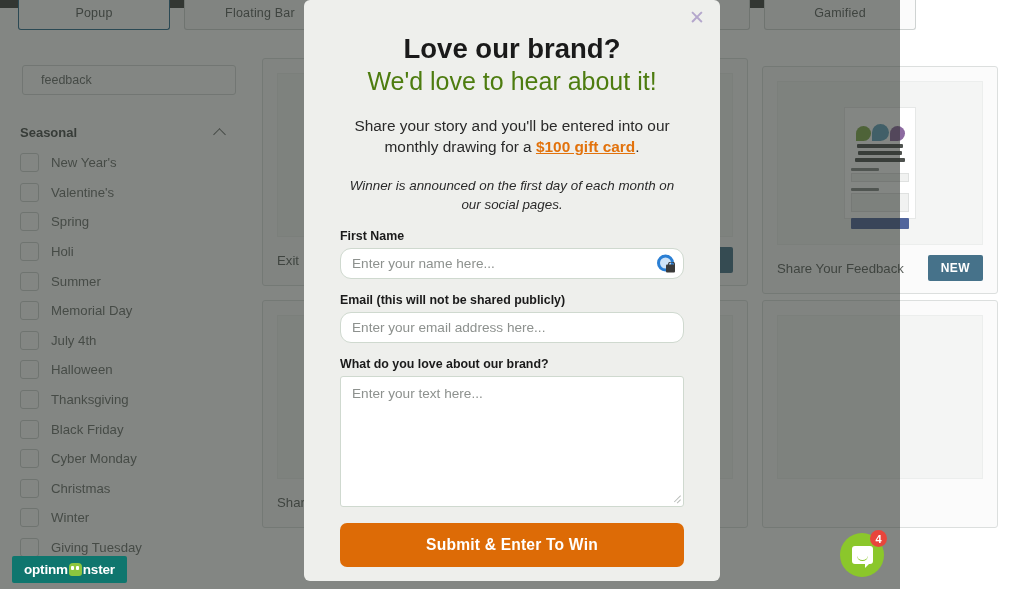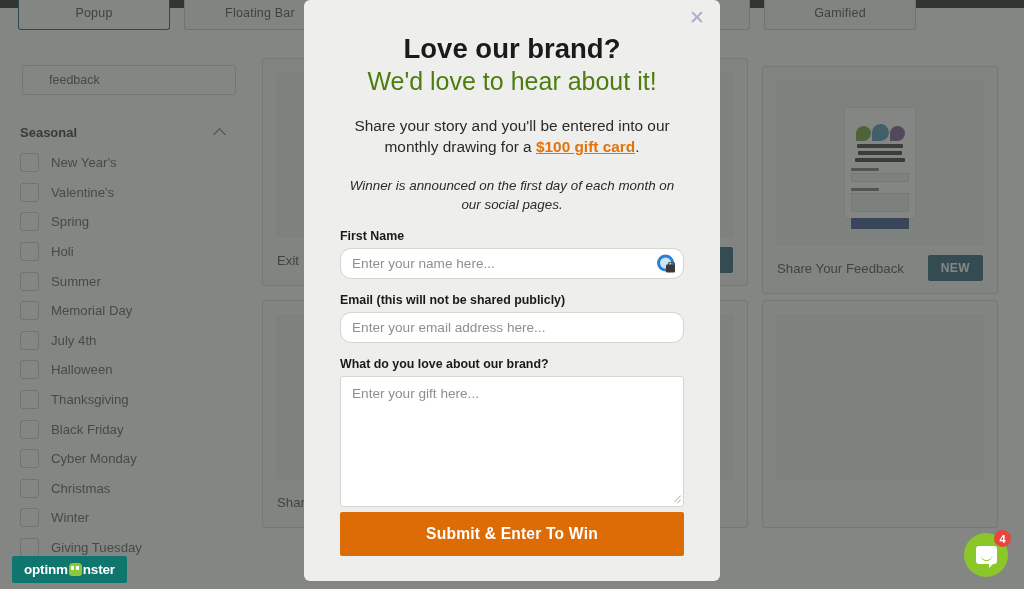--- a/index.html
+++ b/index.html
@@ -1,21 +1,21 @@
 <!DOCTYPE html>
 <html><head>
 <meta charset="utf-8">
 <style>
   * { box-sizing: border-box; margin: 0; padding: 0; }
   html, body {
     width: 1024px; height: 589px;
     font-family: "Liberation Sans", sans-serif;
     overflow: hidden; background: #fff;
   }
-  #root { position: relative; width: 1024px; height: 589px; }
+  #root { position: relative; width: 900px; height: 589px; }
 
   
   .bg-app { position: absolute; inset: 0; background: #ffffff; }
 
   .topbar {
     position: absolute; top: 0; left: 0; right: 0; height: 8px;
     background: #3f423f;
   }
   .tabstrip {
     position: absolute; top: 0; left: 0; right: 0; height: 34px;
@@ -29,21 +29,21 @@
     display: flex; align-items: center; justify-content: center;
     font-size: 12.5px; color: #5c615e; letter-spacing: .2px;
     position: relative; top: -4px;
   }
   .tab.selected { border-color: #2f6e8f; border-width: 1.6px; background: #fff; }
 
   .searchbox {
     position: absolute; left: 22px; top: 65px;
     width: 214px; height: 30px;
     border: 1px solid #d6d9d8; border-radius: 3px; background: #fff;
-    display: flex; align-items: center; padding: 0 26px;
+    display: flex; align-items: center; padding: 0 18px;
     font-size: 12.5px; color: #6b706d;
   }
 
   .sidebar {
     position: absolute; left: 0; top: 108px; width: 248px; bottom: 0;
     padding: 8px 0 0 0;
   }
   .side-head {
     display: flex; align-items: center; justify-content: space-between;
     padding: 0 22px 0 20px; height: 32px;
@@ -173,22 +173,22 @@
   .pw-icon .lock {
     position: absolute; right: -1px; bottom: -1px;
     width: 9px; height: 8px; background: #3a3a3a; border-radius: 1px;
   }
   .pw-icon .lock::before {
     content: ""; position: absolute; left: 2px; top: -3px;
     width: 5px; height: 4px; border: 1.4px solid #3a3a3a;
     border-bottom: none; border-radius: 3px 3px 0 0;
   }
   .submit {
-    width: 100%; height: 44px; margin-top: 5px;
-    background: #dd6b06; border: none; border-radius: 2px;
+    width: 100%; height: 44px; margin-top: 16px;
+    background: #dd6b06; border: none; border-radius: 7px;
     color: #fff; font-size: 15.6px; font-weight: bold;
     font-family: "Liberation Sans", sans-serif;
     letter-spacing: .2px;
   }
 
   
   .om-badge {
     position: absolute; z-index: 60; left: 12px; bottom: 6px;
     background: #0f766e; border-radius: 2px;
     padding: 6px 12px; display: flex; align-items: center;
@@ -412,21 +412,21 @@
       </span>
     </div>
 
     <div class="flabel">Email (this will not be shared publicly)</div>
     <div class="finput">
       <span>Enter your email address here...</span>
     </div>
 
     <div class="flabel">What do you love about our brand?</div>
     <div class="ftext">
-      <span>Enter your gift here...</span>
+      <span>Enter your text here...</span>
       <span class="resize"></span>
     </div>
 
     <button class="submit">Submit &amp; Enter To Win</button>
   </div>
 
   <div class="om-badge">
     <span class="om-text">optinm</span>
     <span class="om-mark"></span>
     <span class="om-text">nster</span>

